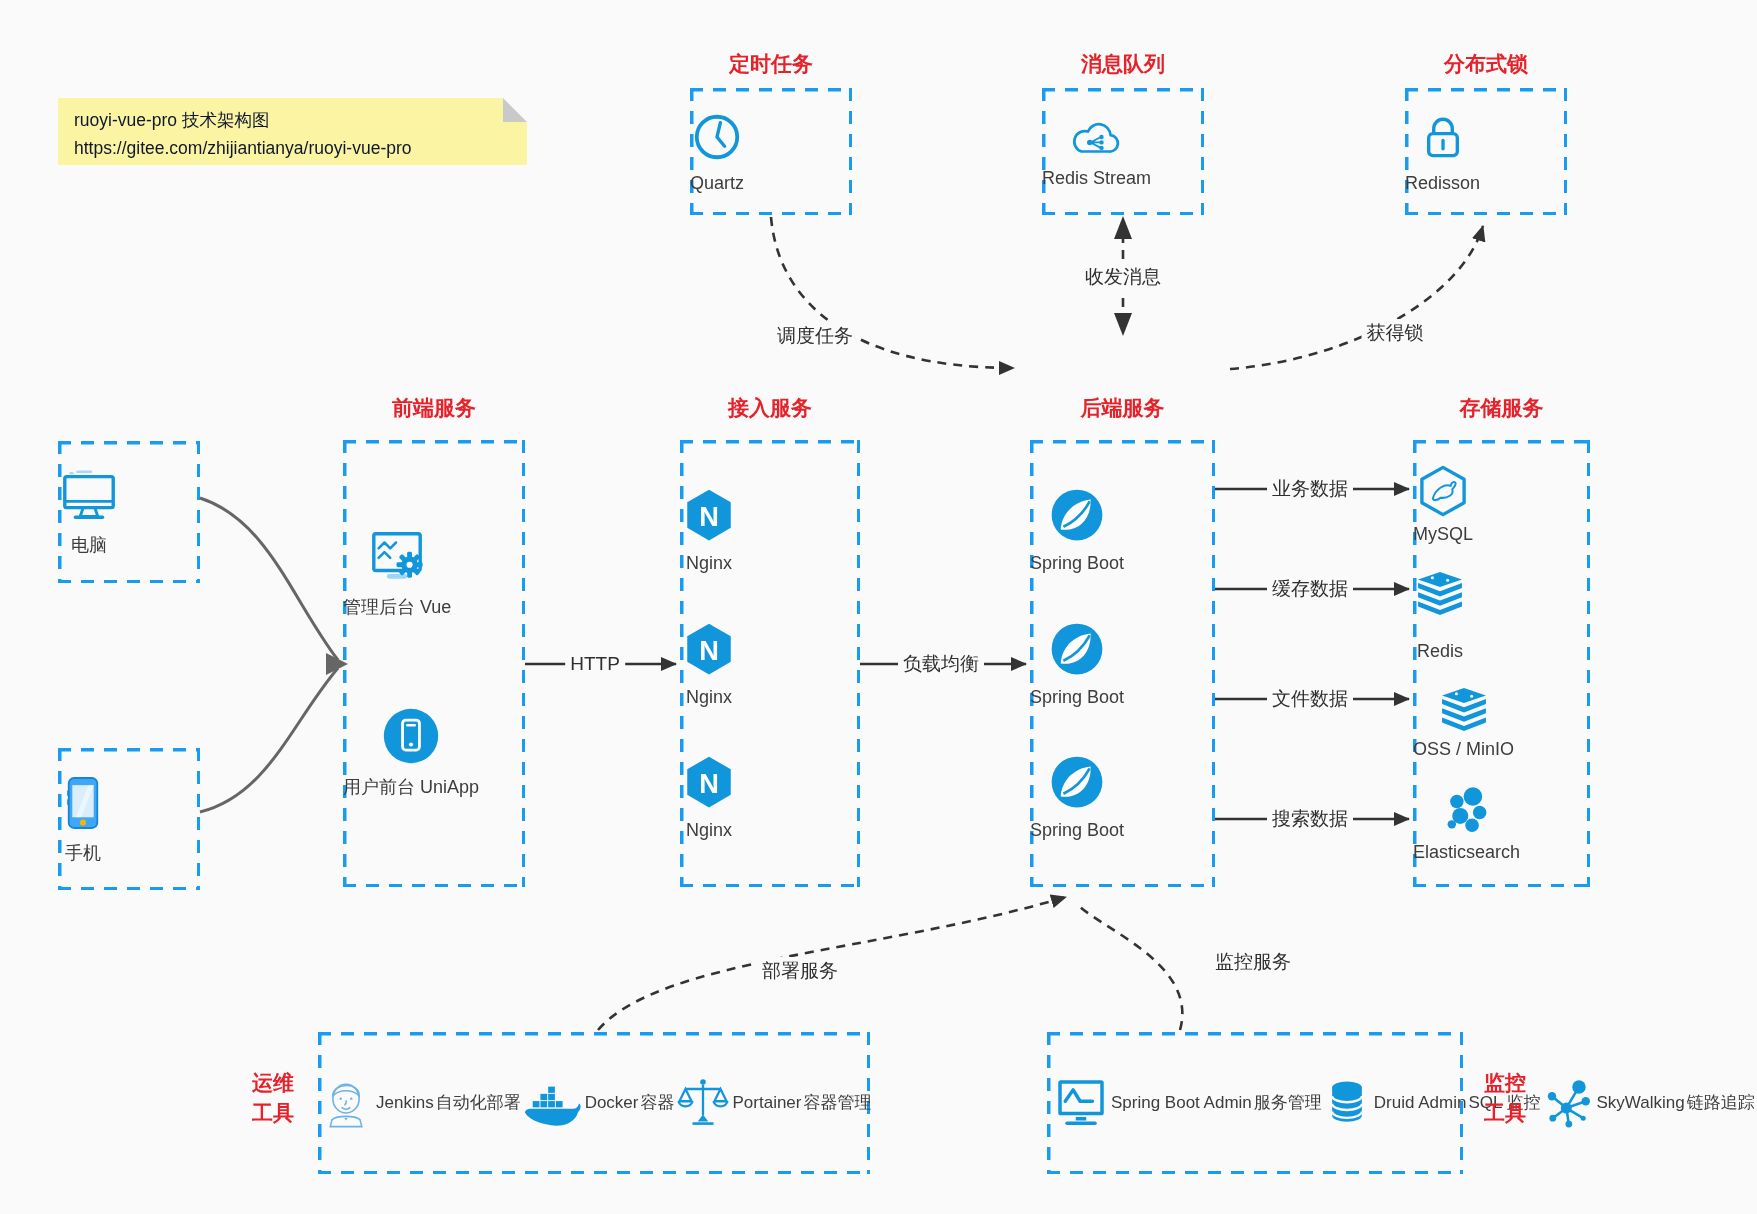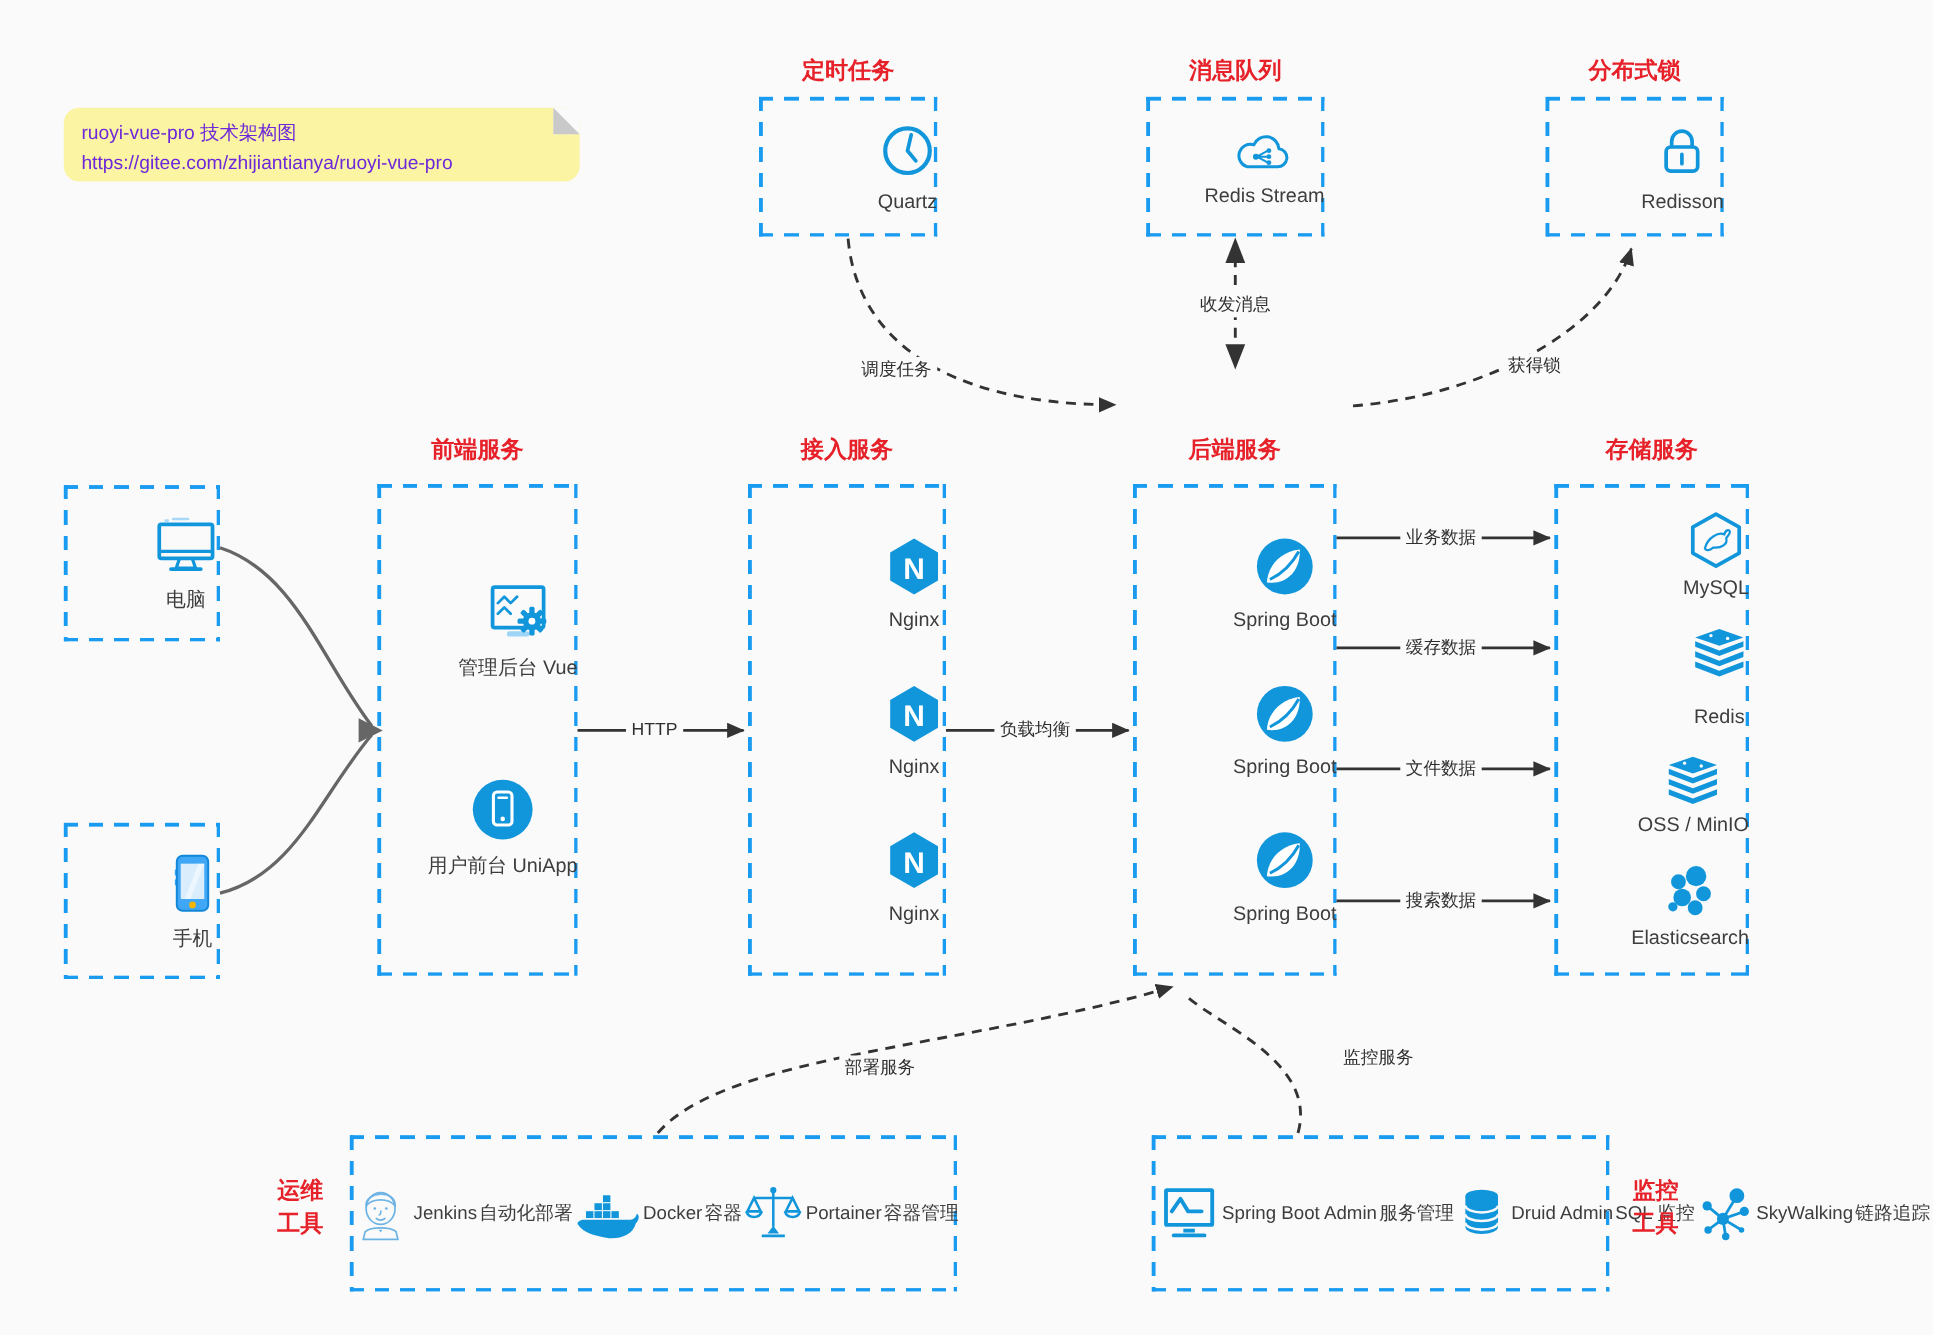--- a/index.html
+++ b/index.html
@@ -9,50 +9,50 @@
     --ink:#3d3d3d;
     --line:#333333;
     --gray:#666666;
     --bg:#fafafa;
   }
   html,body{margin:0;padding:0;background:var(--bg);font-family:"Liberation Sans",sans-serif;}
   #canvas{position:relative;width:1757px;height:1214px;background:var(--bg);overflow:hidden;}
 
   
   .note{position:absolute;left:58px;top:98px;width:469px;height:67px;background:#fbf4a3;
-        color:#6d28d9;font-size:17.5px;line-height:1.6;padding:8px 16px;box-sizing:border-box;border-radius:14px;}
+        color:#0f172a;font-size:17.5px;line-height:1.6;padding:8px 16px;box-sizing:border-box;}
   .note::after{content:"";position:absolute;top:0;right:0;width:0;height:0;
         border-left:24px solid #c9c9c9;border-top:24px solid var(--bg);}
 
   
   .dashed-box{position:absolute;box-sizing:border-box;
     background:
       repeating-linear-gradient(90deg,var(--border-blue) 0 13px,transparent 13px 23px) left top/100% 3.5px no-repeat,
       repeating-linear-gradient(90deg,var(--border-blue) 0 13px,transparent 13px 23px) left bottom/100% 3.5px no-repeat,
       repeating-linear-gradient(180deg,var(--border-blue) 0 13px,transparent 13px 23px) left top/3.5px 100% no-repeat,
       repeating-linear-gradient(180deg,var(--border-blue) 0 13px,transparent 13px 23px) right top/3.5px 100% no-repeat;
-    display:flex;flex-direction:column;justify-content:space-evenly;align-items:flex-end;}
+    display:flex;flex-direction:column;justify-content:space-evenly;align-items:flex-start;}
   .tool-box{flex-direction:row;justify-content:space-evenly;align-items:center;}
 
   .col-title{position:absolute;color:var(--red);font-weight:bold;font-size:21px;text-align:center;}
   .side-title{position:absolute;color:var(--red);font-weight:bold;font-size:21px;line-height:1.45;text-align:center;}
 
   .node{display:flex;flex-direction:column;align-items:center;gap:9px;}
   .node-label{font-size:18px;color:var(--ink);white-space:nowrap;}
   .tool-node{display:flex;flex-direction:row;align-items:center;gap:2px;text-align:center;}
   .tool-name,.tool-desc{font-size:17px;color:var(--ink);line-height:1.4;white-space:nowrap;}
   .ic{display:block;line-height:0;}
 
   svg.overlay{position:absolute;left:0;top:0;z-index:4;pointer-events:none;}
   .sl{stroke:var(--line);stroke-width:2.5;fill:none;}
   .dl{stroke:var(--line);stroke-width:2.6;fill:none;stroke-dasharray:9 7;}
   .cl{stroke:var(--gray);stroke-width:3;fill:none;}
 
   .edge-label{position:absolute;transform:translate(-50%,-50%);background:var(--bg);
-      padding:1px 5px;font-size:16px;color:#2f2f2f;white-space:nowrap;z-index:5;}
+      padding:1px 5px;font-size:19px;color:#2f2f2f;white-space:nowrap;z-index:5;}
 </style>
 </head>
 <body>
 
 <div id="canvas">
 
   <div class="note">
     <div>ruoyi-vue-pro 技术架构图</div>
     <div>https://gitee.com/zhijiantianya/ruoyi-vue-pro</div>
   </div>

